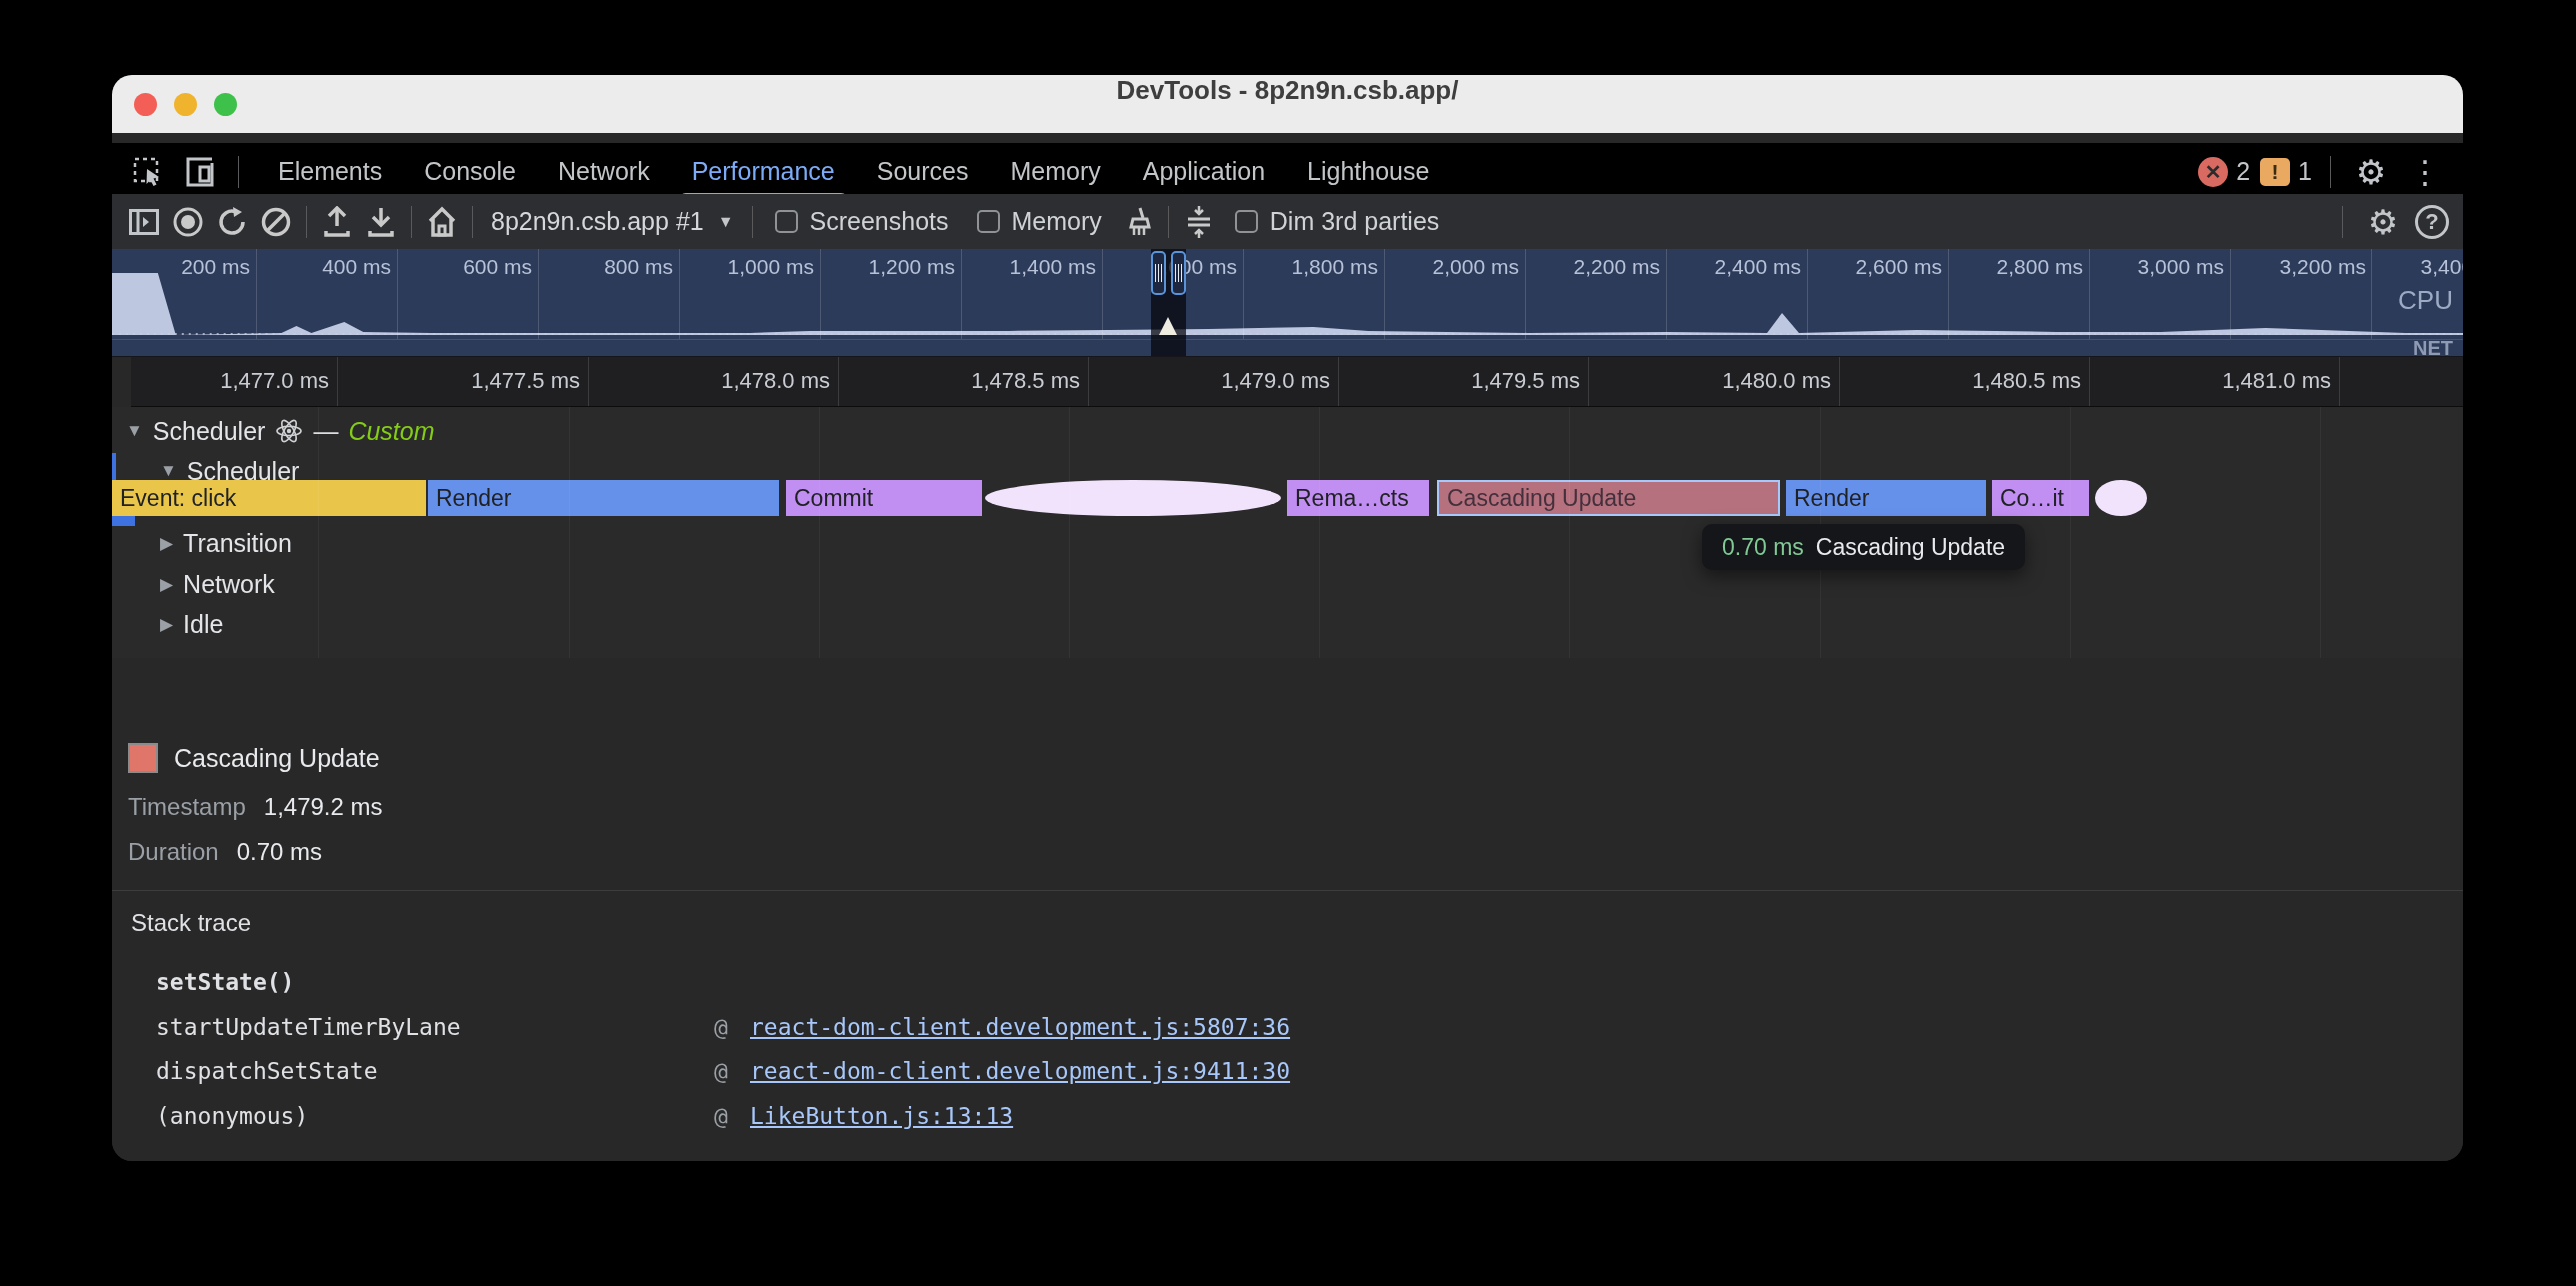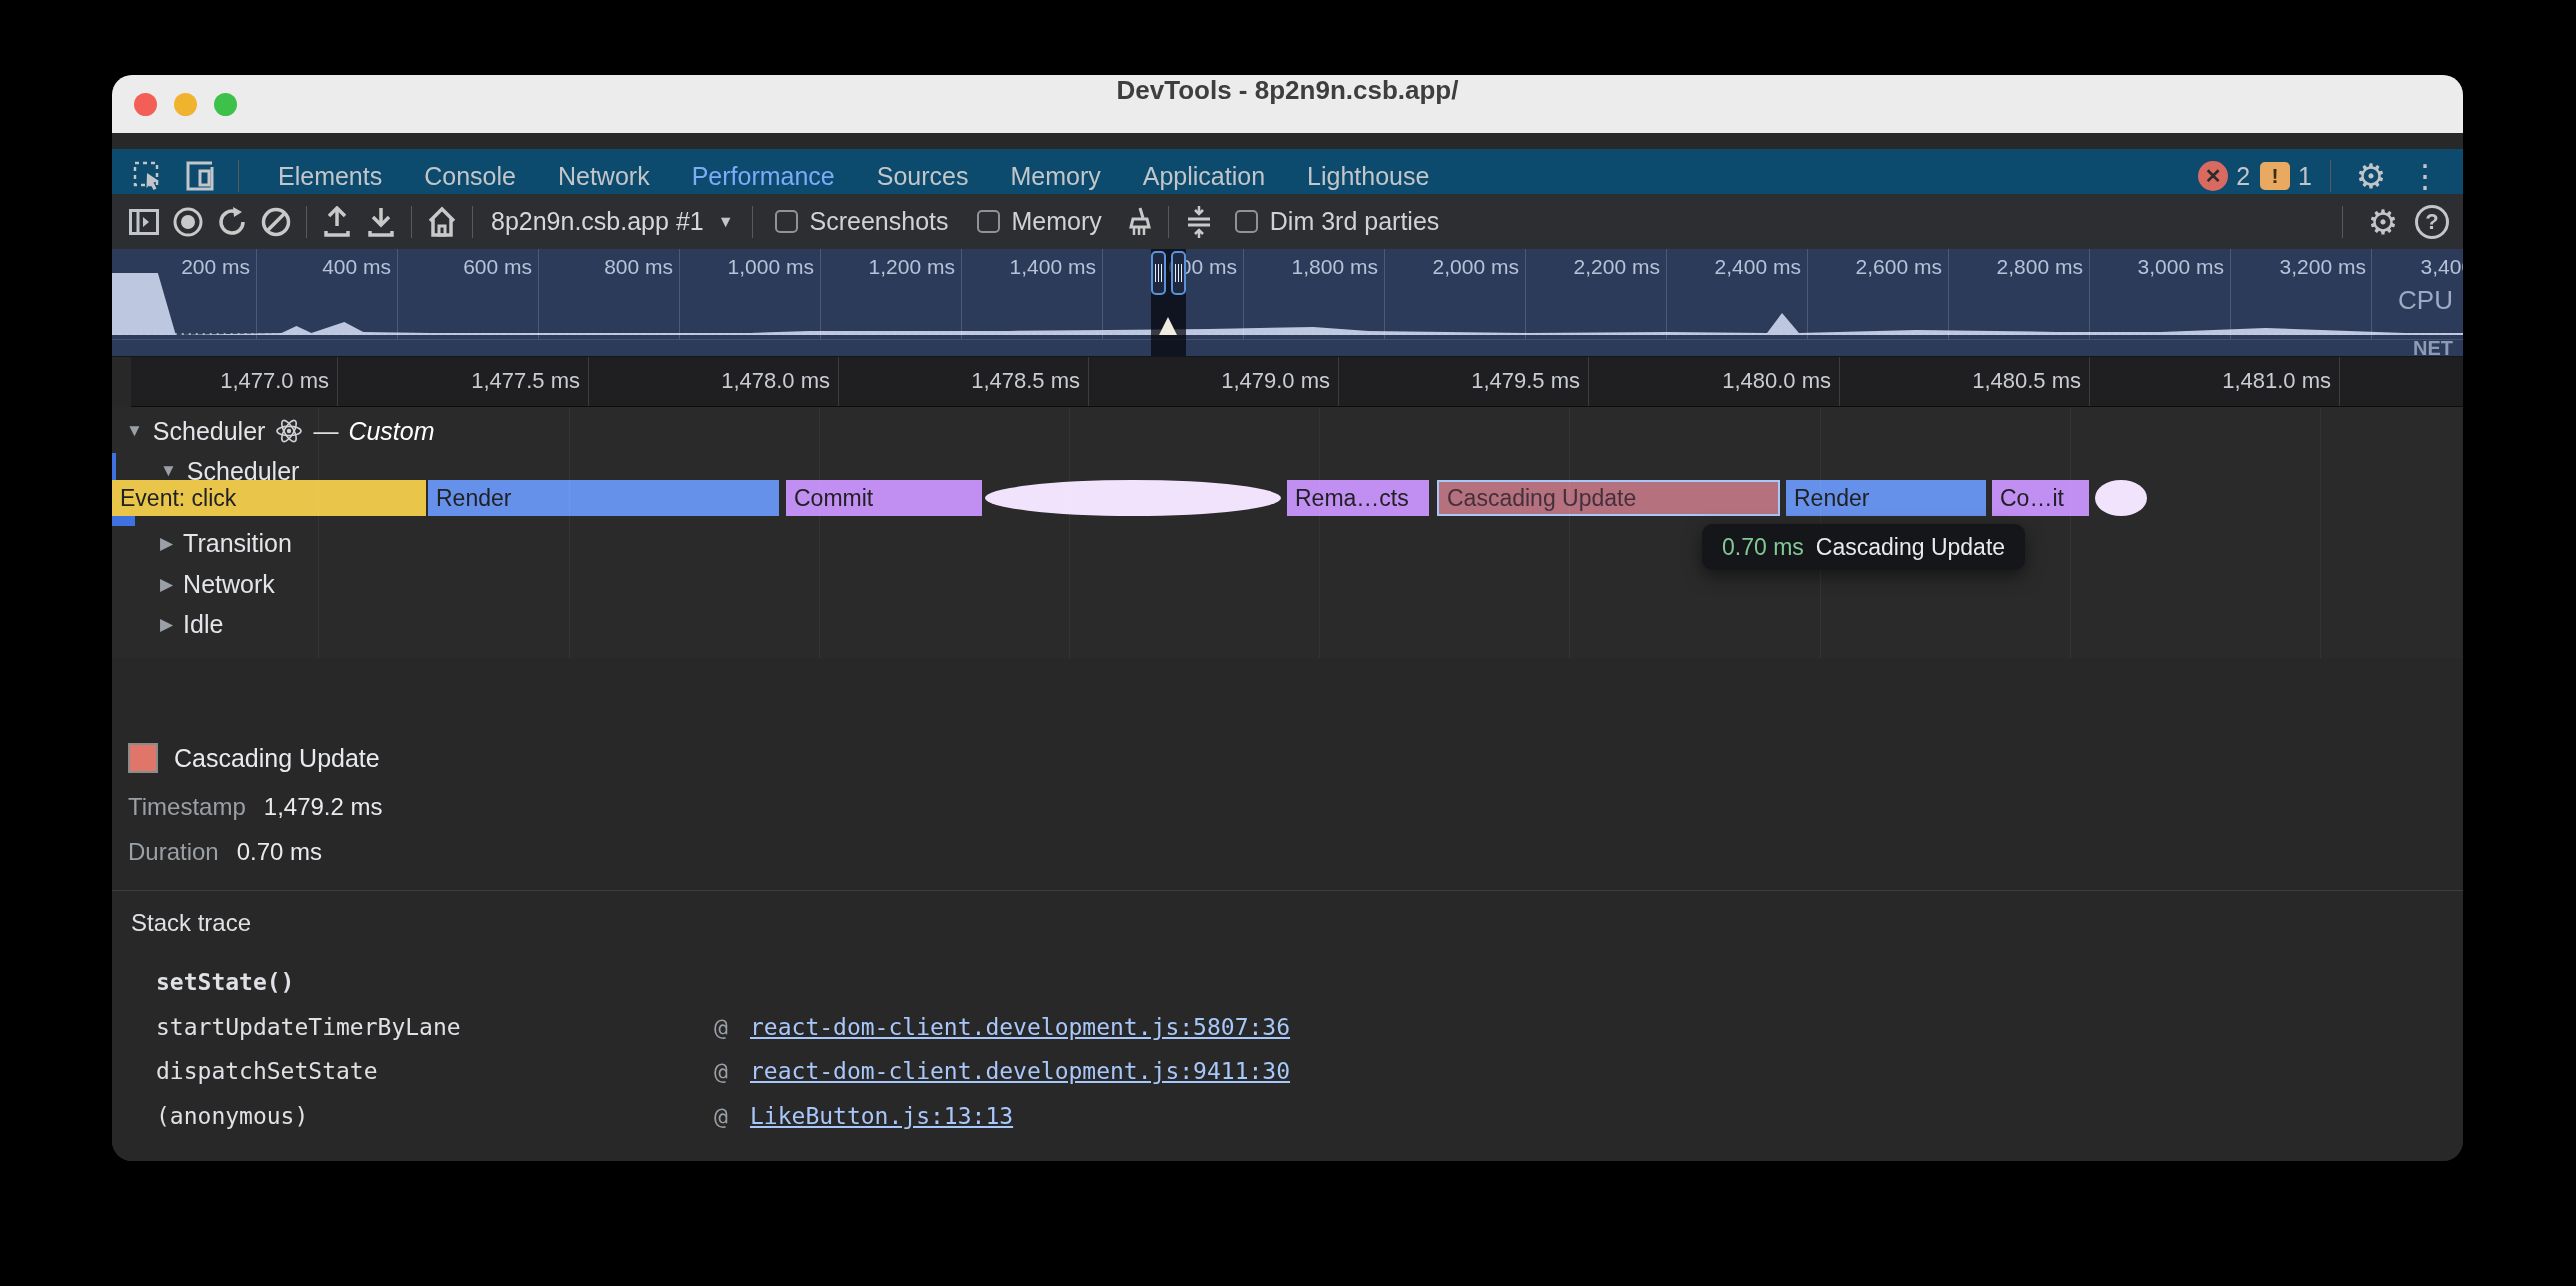--- a/index.html
+++ b/index.html
@@ -11,22 +11,22 @@
 
   
   .titlebar { position:absolute; left:0; top:0; width:100%; height:58px; background:#ececec;
               display:flex; justify-content:center; }
   .lights { position:absolute; left:22px; top:0; height:100%; display:flex; align-items:center; gap:17px; }
   .light { width:23px; height:23px; border-radius:50%; }
   .light.red{ background:#f35f57; } .light.yellow{ background:#f0b32e; } .light.green{ background:#3ec14a; }
   .title { font-size:26px; font-weight:700; color:#3e3e3e; }
 
   
-  .tabbar { position:absolute; left:0; top:74px; width:100%; height:60px; background:#0c4a6e;
-            display:flex; align-items:center; border-bottom:6px solid #0f766e; }
+  .tabbar { position:absolute; left:0; top:68px; width:100%; height:60px; background:#000000;
+            display:flex; align-items:center; border-bottom:3px solid #0f766e; }
   .tabbar .lefticons { display:flex; align-items:center; gap:8px; padding:0 10px 0 14px; }
   .iconbtn { width:44px; height:44px; display:flex; align-items:center; justify-content:center; color:#c2c5c9; }
   .vdiv { width:1px; height:32px; background:#5a5a5c; margin:0 8px; }
   .tabs { display:flex; align-items:center; height:100%; }
   .tab { position:relative; height:100%; display:flex; align-items:center; padding:0 21px;
          font-size:25px; color:#c3c6c9; }
   .tab.sel { color:#7cacf8; }
   .tab.sel::after { content:""; position:absolute; left:8px; right:8px; bottom:0; height:7px;
                     background:#7cacf8; border-radius:8px 8px 0 0; }
   .tabbar .righticons { margin-left:auto; display:flex; align-items:center; gap:10px; padding-right:16px; }
@@ -71,21 +71,21 @@
            border-bottom:1px solid #0c0c0c; overflow:hidden;margin-left:19px; }
   .rtick { position:absolute; top:0; width:1px; height:50px; background:#3c3c3f; }
   .rlabel { position:absolute; top:11px; transform:translateX(-100%); font-size:22px; color:#c9cdd3; white-space:nowrap; }
 
   
   .flame { position:absolute; left:0; top:332px; width:100%; height:251px; background:#2a2a2b; }
   .grid { position:absolute; top:0; width:1px; height:251px; background:rgba(255,255,255,.05); }
   .trackrow { position:absolute; left:0; height:36px; display:flex; align-items:center; gap:10px; }
   .tri { font-size:17px; color:#9aa0a6; }
   .trackname { font-size:25px; color:#e3e5e8; }
-  .suffix { font-size:25px; color:#ffffff; font-style:italic; }
+  .suffix { font-size:25px; color:#84cc16; font-style:italic; }
   .dash { font-size:25px; color:#dcdee1; }
   .bluebar { position:absolute; left:0; top:46px; width:4px; height:63px; background:#3d72e0; }
   .bluesq { position:absolute; left:0; top:109px; width:23px; height:10px; background:#3d72e0; }
   .bars { position:absolute; left:0; top:73px; width:100%; height:36px; }
   .bar { position:absolute; top:0; height:36px; line-height:36px; font-size:23px; color:#202124;
          padding-left:8px; overflow:hidden; white-space:nowrap; }
   .bar.light { padding:0; }
   .bar.selbar { border:2px solid #a8c7fa; color:#44303c; line-height:32px; }
 
   .tooltip { position:absolute; left:1590px; top:449px; height:46px; background:#151619;

